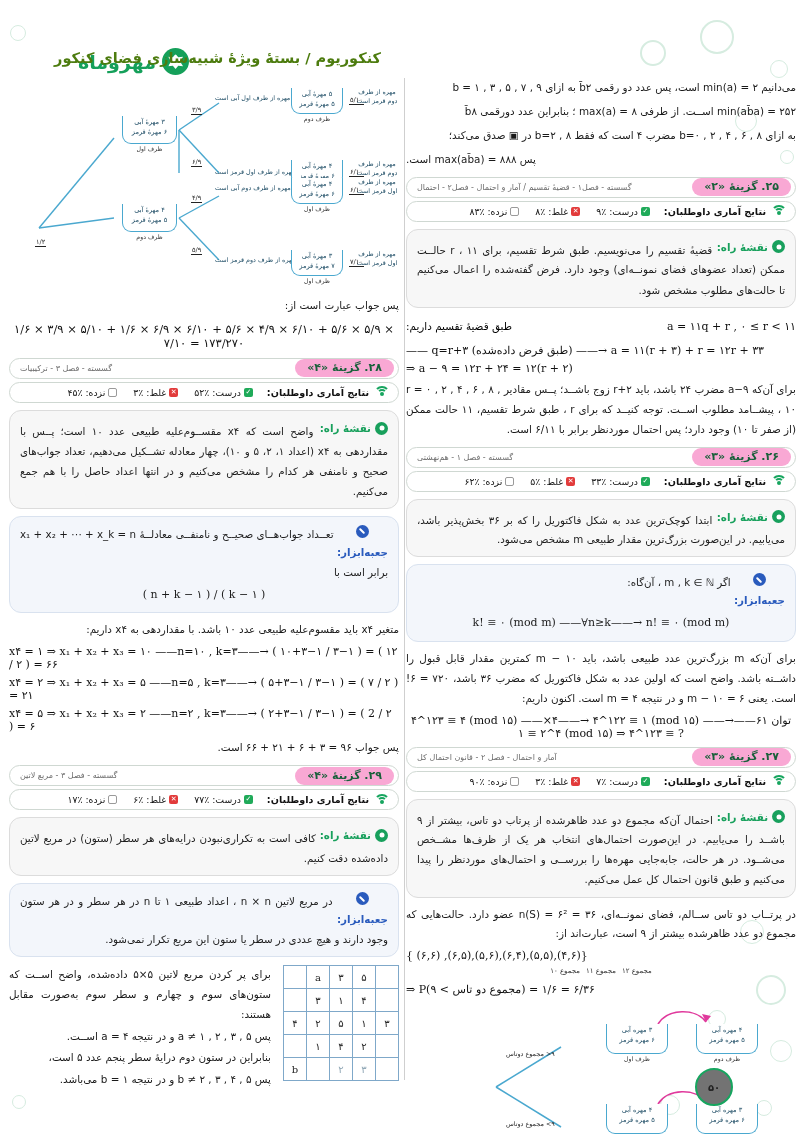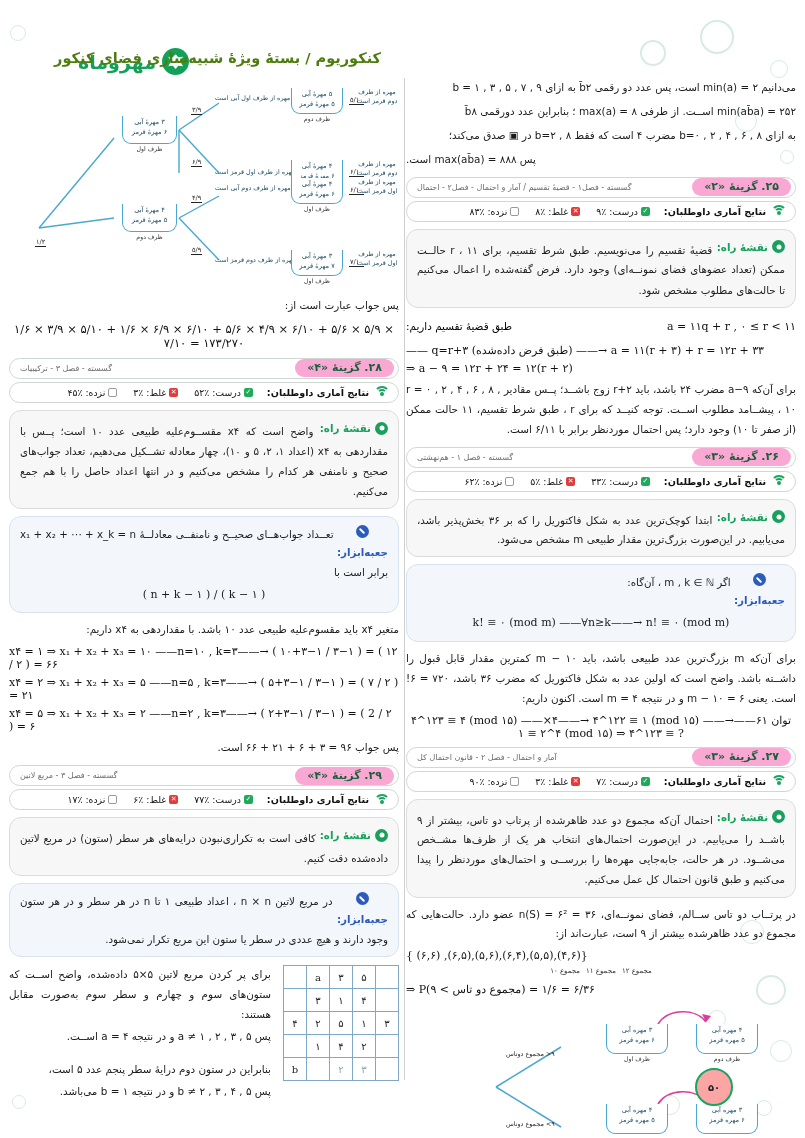--- a/index.html
+++ b/index.html
@@ -200,21 +200,21 @@
     position: absolute; font-size: 6.6px; color: #222;
     font-family: "DejaVu Serif","Liberation Serif",serif; text-align: center;
   }
   .frac b { display: block; border-bottom: 1px solid #222; font-weight: normal; padding: 0 1px;}
   svg.tree-svg { position: absolute; left: 0; top: 0; overflow: visible; }
 
   
   .pagenum {
     position: absolute; left: 695px; top: 1068px;
     width: 38px; height: 38px; border-radius: 50%;
-    border: 2.2px solid #17a55f; background: #fca5a5;
+    border: 2.2px solid #17a55f; background: #737373;
     display: flex; align-items: center; justify-content: center;
     font-size: 10px; color: #222; font-weight: bold;
   }
 
   .underbrace-row { display:flex; justify-content:center; gap: 6px; font-size: 7px; direction: rtl; color:#333; margin-top:1px;}
 </style>
 </head>
 <body>
 
 <div class="page">
@@ -669,21 +669,21 @@
           <td>b</td>
           <td></td>
           <td class="faint">۲</td>
           <td class="faint">۳</td>
           <td></td>
         </tr>
       </tbody>
         </table>
       <div class="latin-text">
         <p class="para" style="margin-bottom:2px;">برای پر کردن مربع لاتین ۵×۵ داده‌شده، واضح اســت که ستون‌های سوم و چهارم و سطر سوم به‌صورت مقابل هستند:</p>
-        <p class="para" style="margin-bottom:13px;">پس a ≠ ۱ , ۲ , ۳ , ۵ و در نتیجه a = ۴ اســت.</p>
+        <p class="para" style="margin-bottom:1px;">پس a ≠ ۱ , ۲ , ۳ , ۵ و در نتیجه a = ۴ اســت.</p>
         <p class="para" style="margin-bottom:2px;">بنابراین در ستون دوم درایهٔ سطر پنجم عدد ۵ است،</p>
         <p class="para" style="margin-bottom:6px;">پس b ≠ ۲ , ۳ , ۴ , ۵ و در نتیجه b = ۱ می‌باشد.</p>
       </div>
     </div>
   </div>
 
   <div class="pagenum">۵۰</div>
 
 </div>
 

